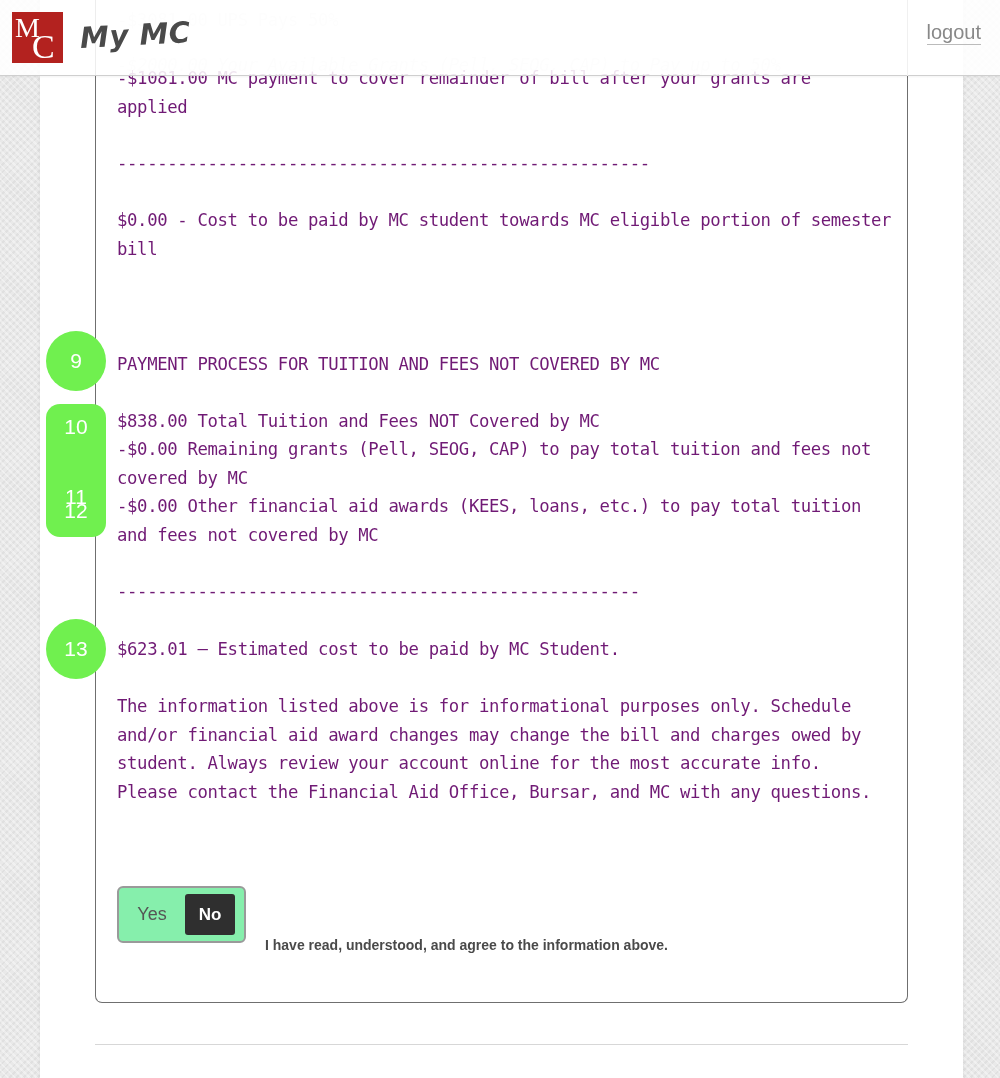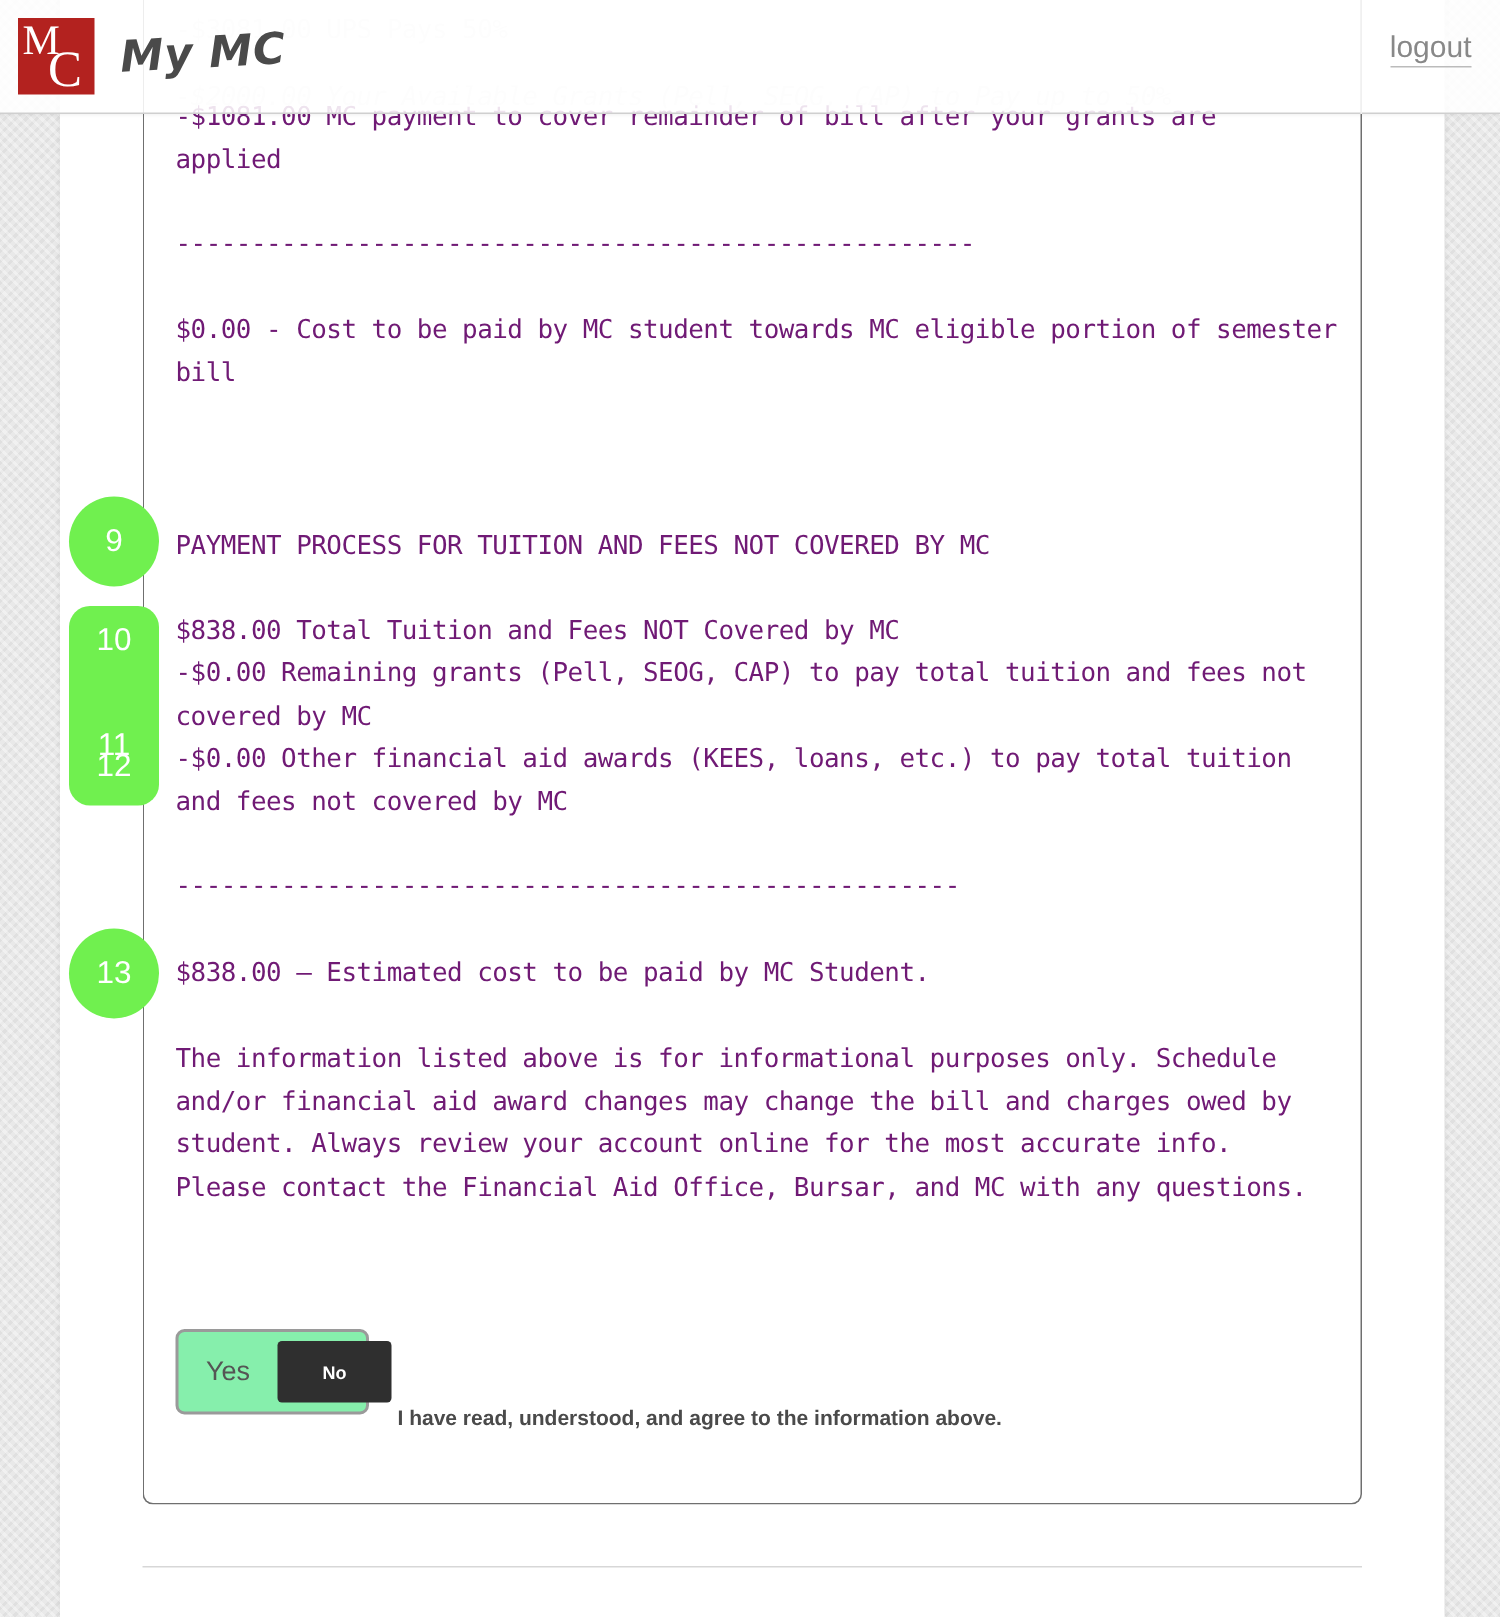--- a/index.html
+++ b/index.html
@@ -127,24 +127,24 @@
       border-radius: 6px;
       background: #86efac;
       cursor: pointer;
     }
     .toggle .opt-yes {
       position: absolute; left: 0; top: 0; width: 66px; height: 53px;
       display: flex; align-items: center; justify-content: center;
       font-family: "Liberation Sans", sans-serif; font-size: 18px; color: #555;
     }
     .toggle .opt-no {
-      position: absolute; left: 66px; top: 6px; width: 76px; height: 41px;
+      position: absolute; left: 66px; top: 6px; width: 50px; height: 41px;
       background: #2f2f2f; border-radius: 3px;
       display: flex; align-items: center; justify-content: center;
-      font-family: "Liberation Sans", sans-serif; font-size: 12px; font-weight: bold; color: #fff;
+      font-family: "Liberation Sans", sans-serif; font-size: 17px; font-weight: bold; color: #fff;
     }
     .agree-label {
       position: absolute;
       left: 265px; top: 901px;
       font-family: "Liberation Sans", sans-serif;
       font-size: 14px; font-weight: bold;
       color: #4a4a4a;
       margin-top: 36px;
     }
   </style>
@@ -159,21 +159,21 @@
 
 <div class="mono" style="top:64px; width:745px;">-$1081.00 MC payment to cover remainder of bill after your grants are applied</div>
 <div class="mono" style="top:149px;">-----------------------------------------------------</div>
 <div class="mono" style="top:206px; width:775px;">$0.00 - Cost to be paid by MC student towards MC eligible portion of semester bill</div>
 
 <div class="mono" style="top:350px;">PAYMENT PROCESS FOR TUITION AND FEES NOT COVERED BY MC</div>
 <div class="mono" style="top:407px;">$838.00 Total Tuition and Fees NOT Covered by MC</div>
 <div class="mono" style="top:435px; width:755px;">-$0.00 Remaining grants (Pell, SEOG, CAP) to pay total tuition and fees not covered by MC</div>
 <div class="mono" style="top:492px; width:755px;">-$0.00 Other financial aid awards (KEES, loans, etc.) to pay total tuition and fees not covered by MC</div>
 <div class="mono" style="top:577px;">----------------------------------------------------</div>
-<div class="mono" style="top:635px;">$838.00 – Estimated cost to be paid by MC Student.</div>
+<div class="mono" style="top:635px;">$623.01 – Estimated cost to be paid by MC Student.</div>
 <div class="mono" style="top:692px; width:770px;">The information listed above is for informational purposes only. Schedule and/or financial aid award changes may change the bill and charges owed by student. Always review your account online for the most accurate info. Please contact the Financial Aid Office, Bursar, and MC with any questions.</div>
 
 <div class="badge circle" style="left:46px; top:331px;">
     <span>9</span>
   </div>
 <div class="badge pill" style="left:46px; top:404px;">
   <span style="top:12px;">10</span>
   <span style="top:40px;margin-top:42px;">11</span>
   <span style="top:96px;">12</span>
 </div>

